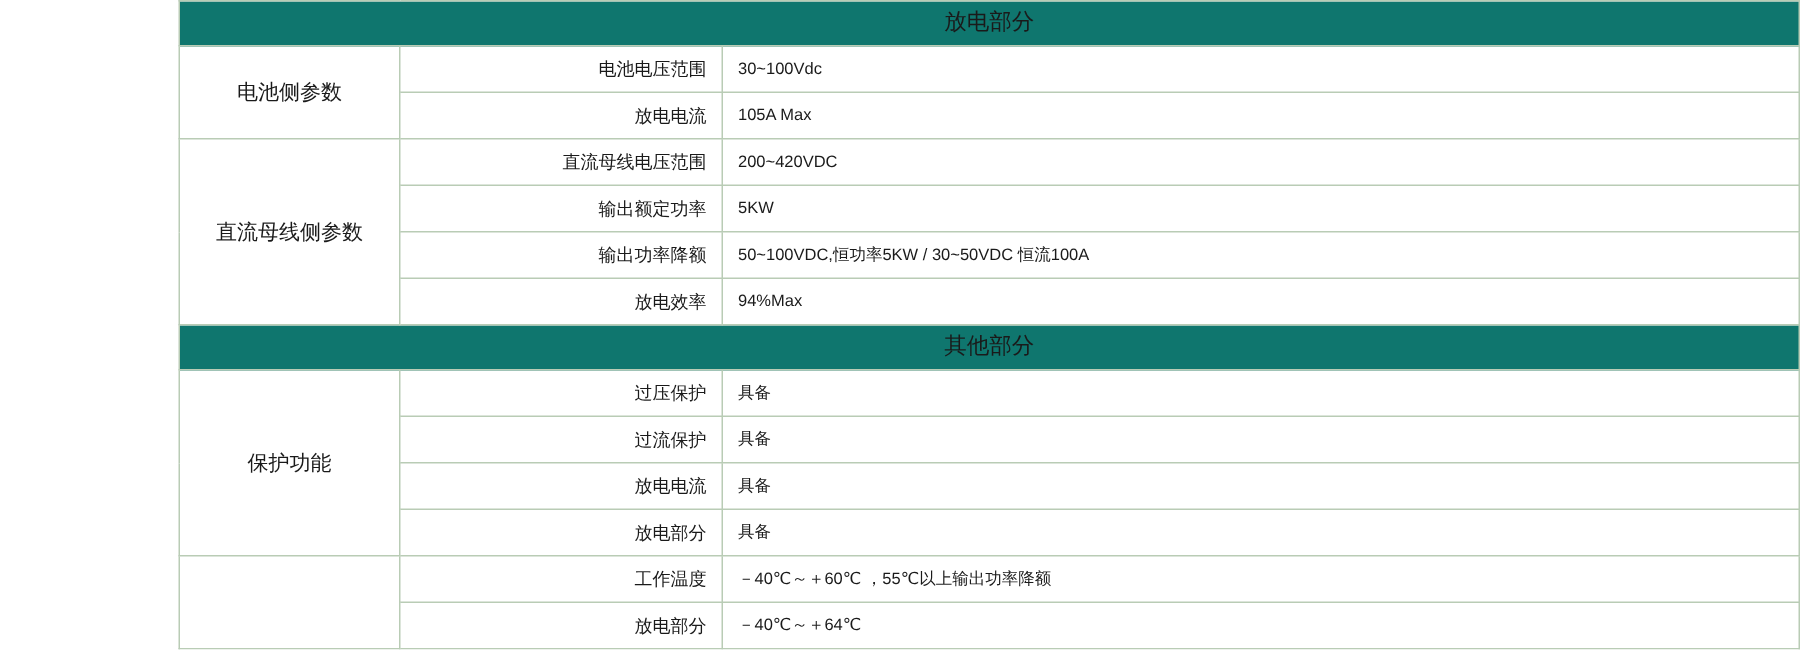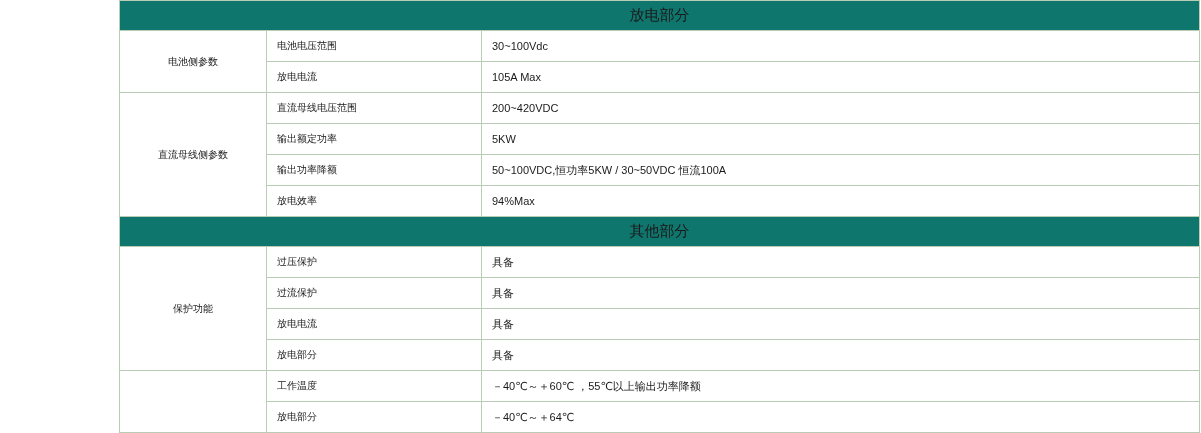--- a/index.html
+++ b/index.html
@@ -34,25 +34,25 @@
 
   .section-head td {
     background: #0f766e;
     text-align: center;
     font-size: 15px;
     color: #1a1a1a;
     height: 29px;
   }
   .cat-cell {
     text-align: center;
-    font-size: 10px;
+    font-size: 14px;
   }
   .item-cell {
-    text-align: left;
-    font-size: 10px;
+    text-align: right;
+    font-size: 12px;
     margin-top: 40px;
   }
   .val-cell {
     text-align: left;
     padding-left: 14px;
     font-size: 11px;
   }
   .blank-cat { }
 </style>
 </head>

